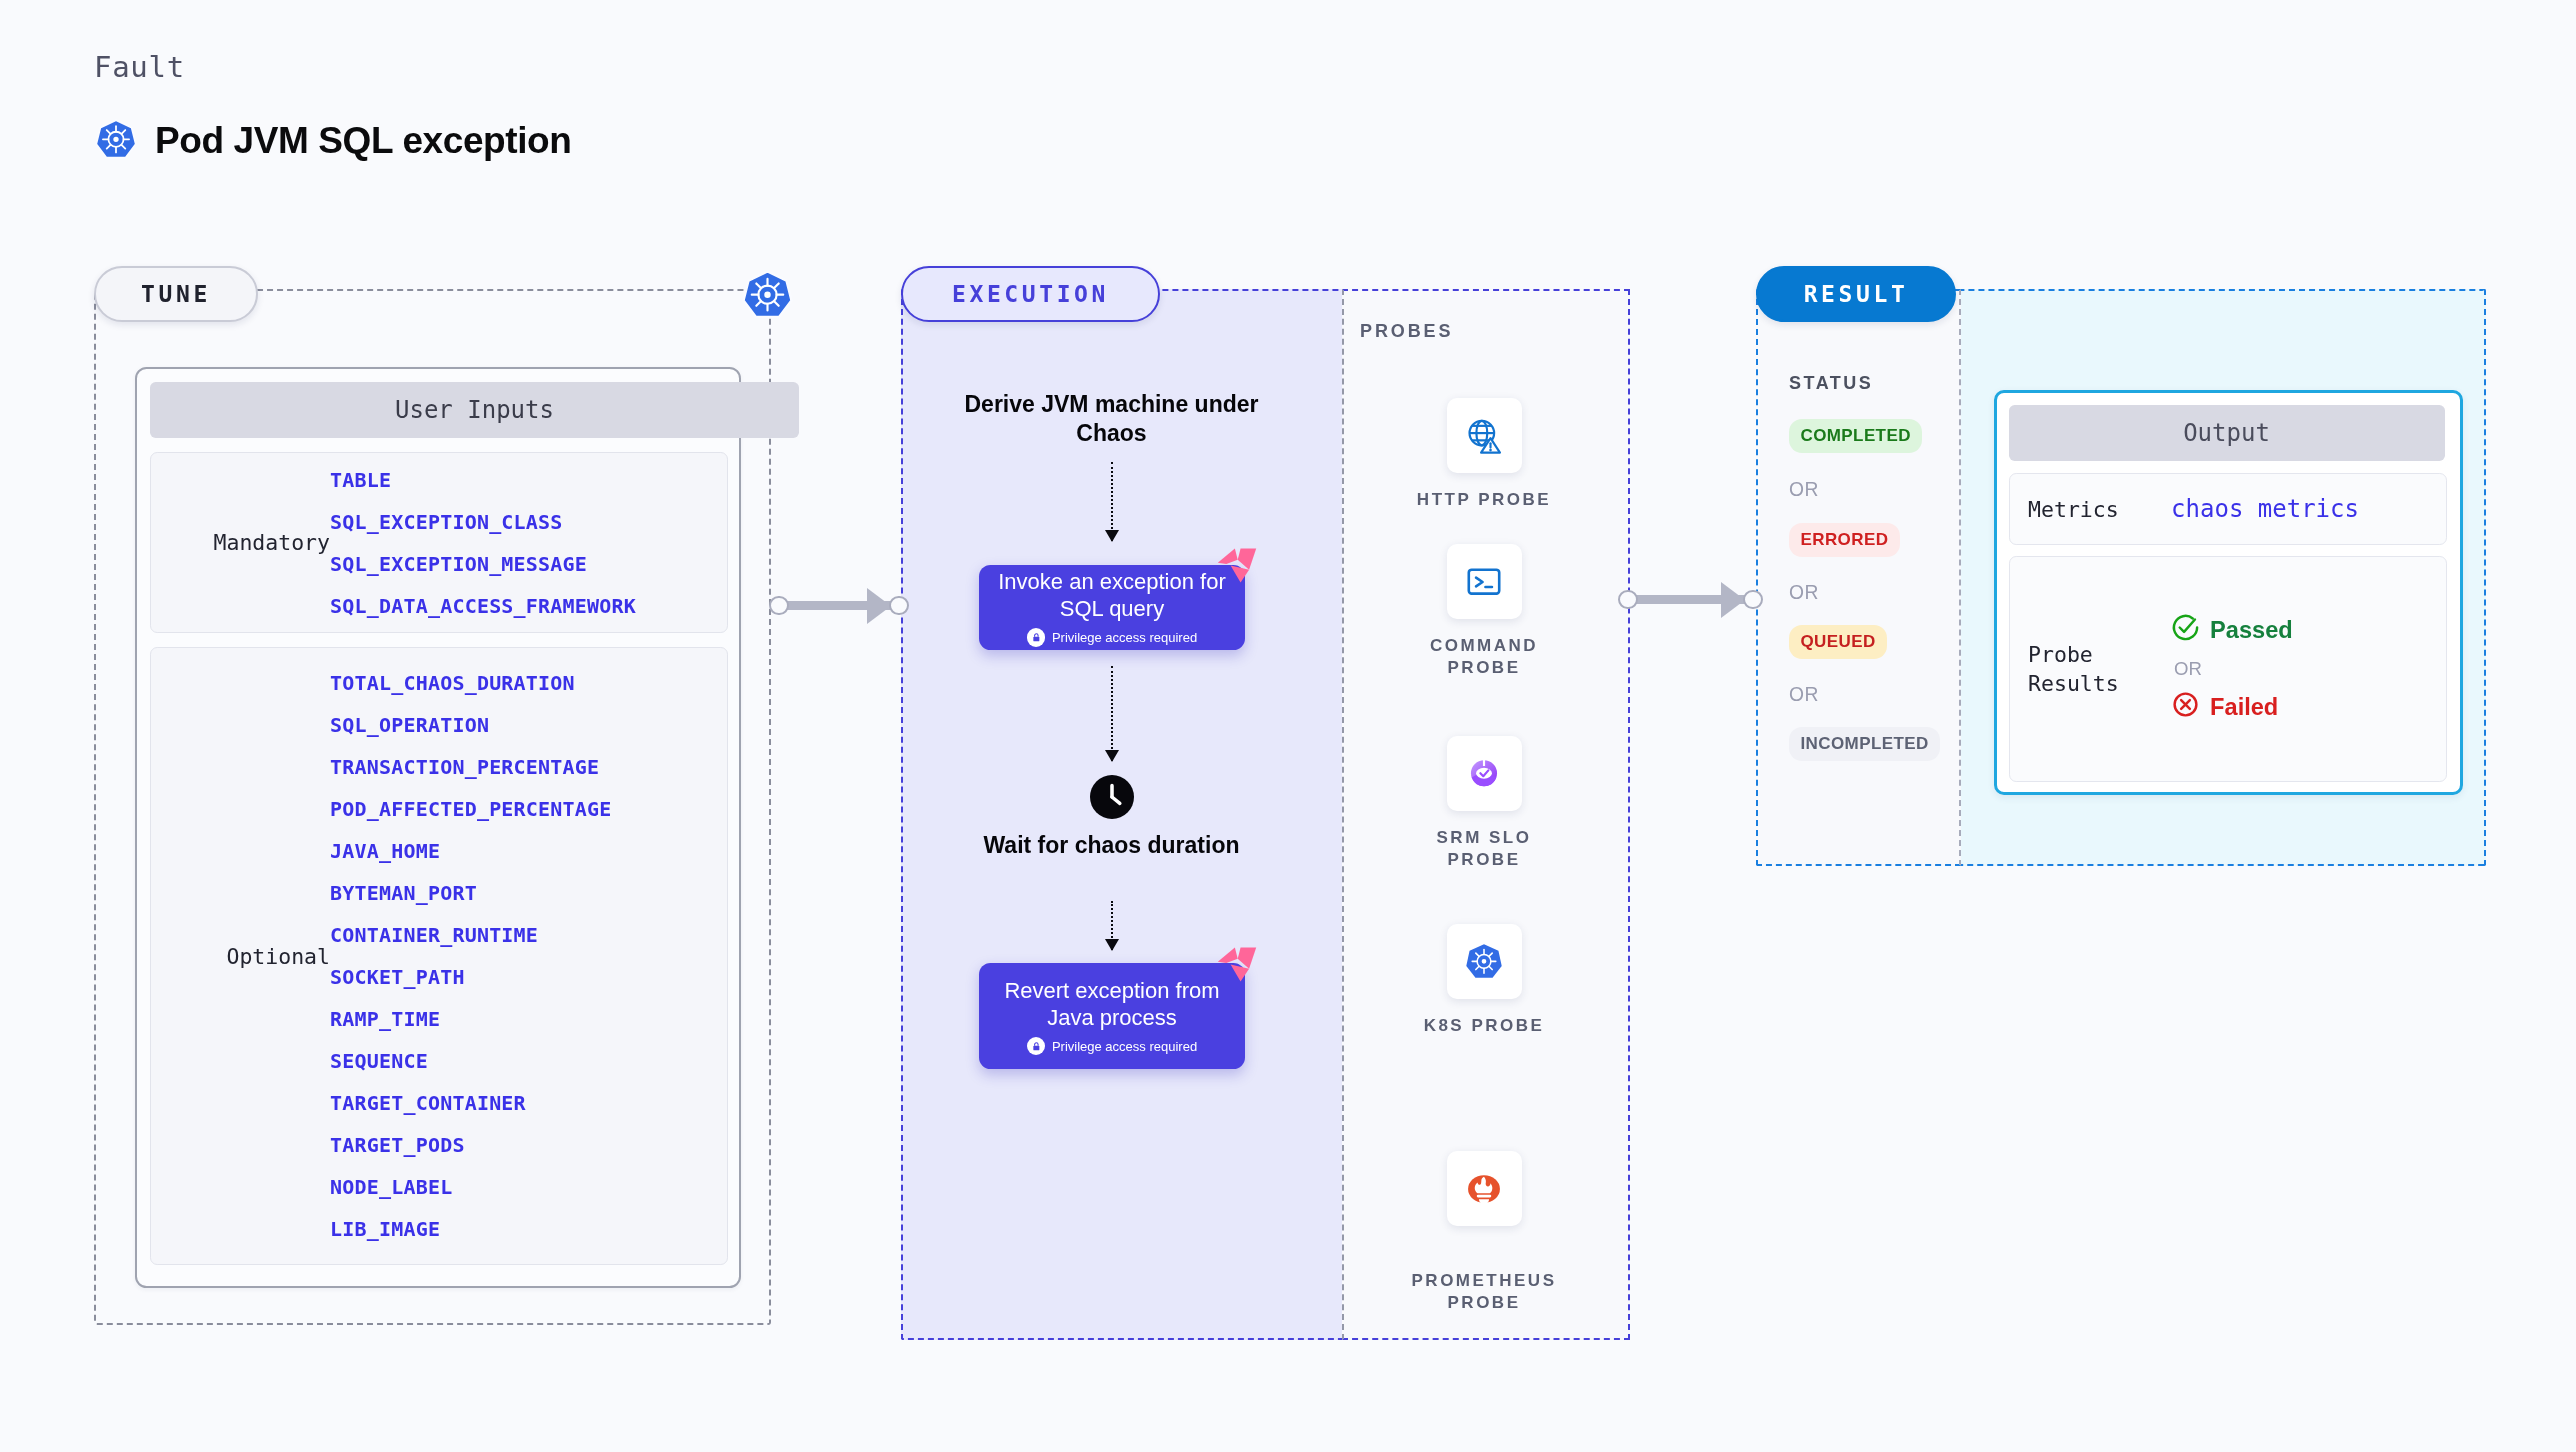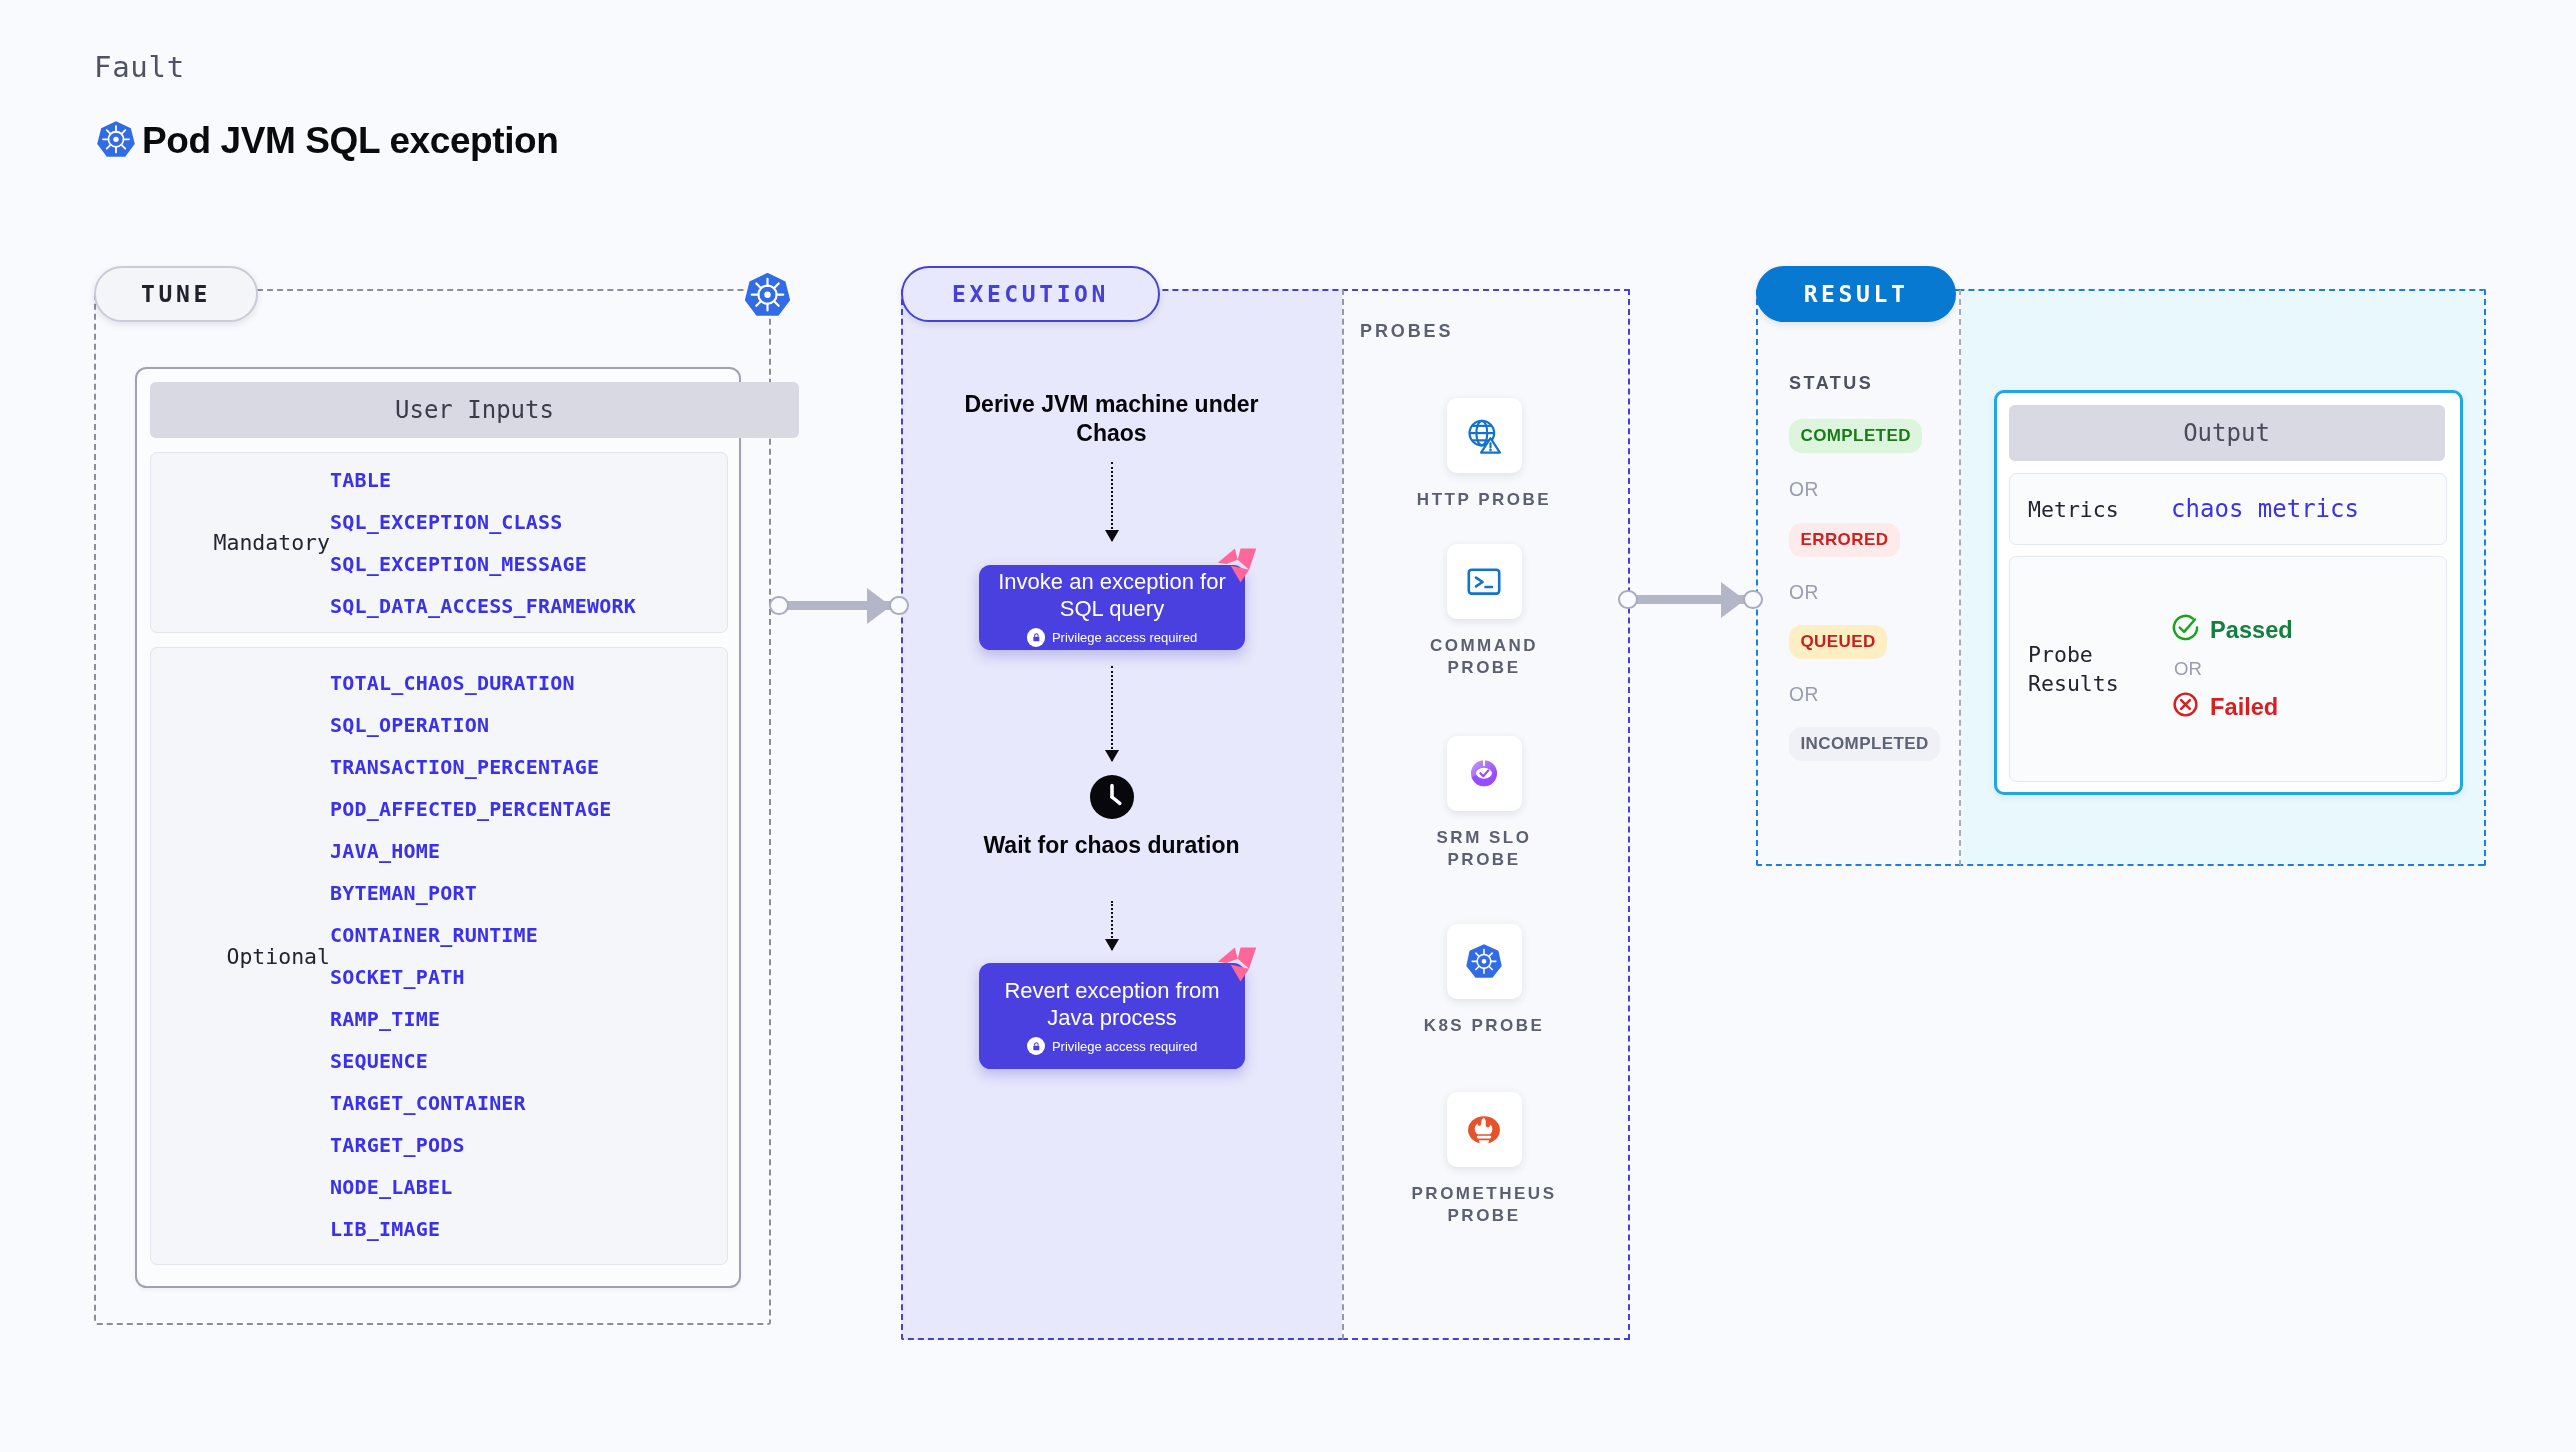--- a/index.html
+++ b/index.html
@@ -9,21 +9,21 @@
     font-family:"Liberation Sans",sans-serif;
     position:relative;overflow:hidden;
   }
 
   
   #fault-label{
     position:absolute;left:94px;top:50px;
     font-family:"DejaVu Sans Mono","Liberation Mono",monospace;
     font-size:29px;color:#4f5165;letter-spacing:0.7px;
   }
-  #title-row{position:absolute;left:94px;top:118px;display:flex;align-items:center;gap:4px;}
+  #title-row{position:absolute;left:94px;top:118px;display:flex;align-items:center;gap:17px;}
   #title-text{font-size:37px;font-weight:bold;color:#0b0b0d;letter-spacing:-0.4px;}
 
   
   .pill{
     position:absolute;display:flex;align-items:center;justify-content:center;
     border-radius:716px;font-family:"DejaVu Sans Mono","Liberation Mono",monospace;
     font-weight:bold;letter-spacing:3.6px;z-index:40;
     box-shadow:0 2.9px 7.2px rgba(20,30,80,.10);
   }
   #tune-pill{left:94px;top:266px;width:160px;height:52px;background:#f4f5f9;
@@ -136,21 +136,21 @@
     display:flex;align-items:center;justify-content:center;
   }
   .probe-name{
     margin-top:15.8px;text-align:center;font-size:17px;font-weight:bold;
     letter-spacing:2.5px;color:#5a5f72;line-height:22px;
   }
   #probe-http{top:398px;}
   #probe-command{top:544px;}
   #probe-srm{top:736px;}
   #probe-k8s{top:924px;}
-  #probe-prom{top:1092px;}
+  #probe-prom{top:1151px;gap:28px;}
 
   
   #status-panel{
     position:absolute;left:1756px;top:289px;width:201px;height:573px;
     background:#f8f9fc;border:2.9px dashed #1a7fe0;border-right:2.1px dashed #a7abbb;border-radius:1.4px;
   }
   #status-label{
     position:absolute;left:1789px;top:373px;font-size:18px;font-weight:bold;
     letter-spacing:2.5px;color:#4c5160;
   }

